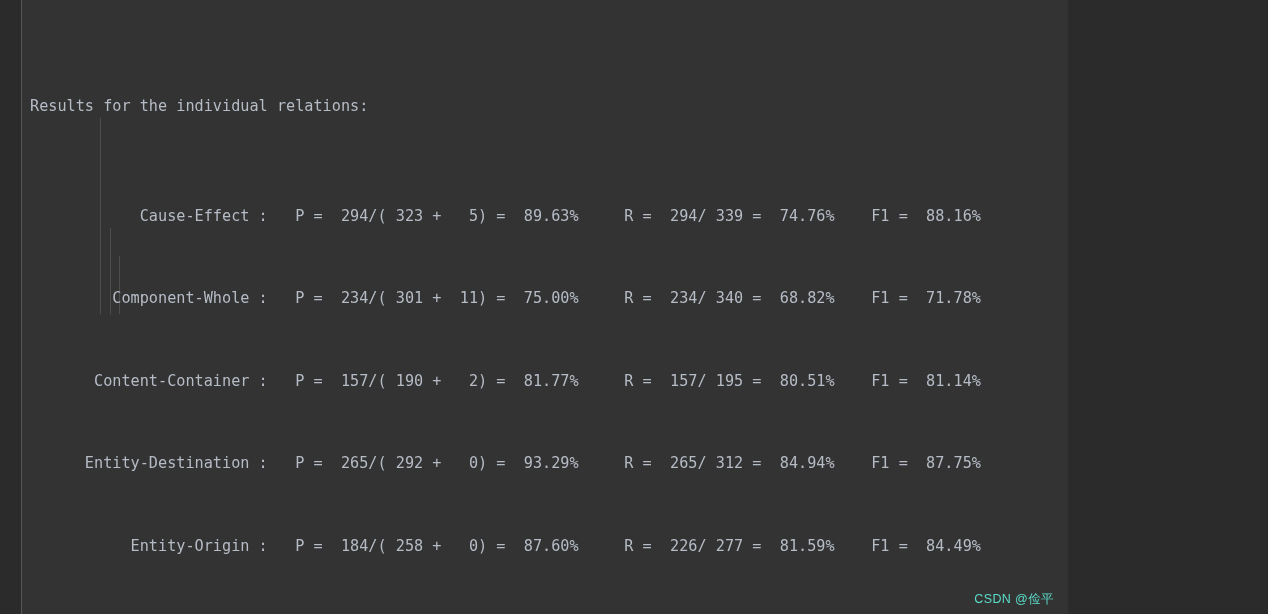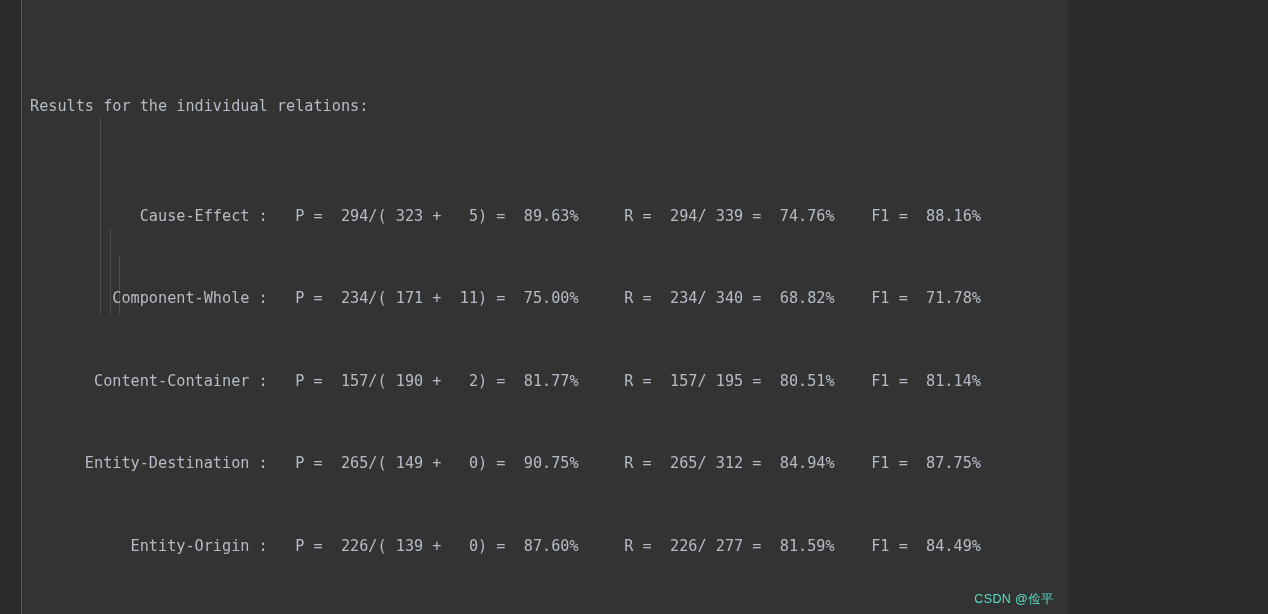--- a/index.html
+++ b/index.html
@@ -96,24 +96,24 @@
 
   <div class="indent-guide" style="left:100px; top:118px; height:196px;"></div>
   <div class="indent-guide" style="left:110px; top:228px; height:86px;"></div>
   <div class="indent-guide" style="left:119px; top:256px; height:58px;"></div>
 
   <div class="console-text">
 
     <div class="console-line">Results for the individual relations:</div>
 
     <div class="console-line">            Cause-Effect :   P =  294/( 323 +   5) =  89.63%     R =  294/ 339 =  74.76%    F1 =  88.16%</div>
-    <div class="console-line">         Component-Whole :   P =  234/( 171 +  11) =  75.00%     R =  234/ 340 =  68.82%    F1 =  71.78%</div>
+    <div class="console-line">         Component-Whole :   P =  234/( 301 +  11) =  75.00%     R =  234/ 340 =  68.82%    F1 =  71.78%</div>
     <div class="console-line">       Content-Container :   P =  157/( 190 +   2) =  81.77%     R =  157/ 195 =  80.51%    F1 =  81.14%</div>
-    <div class="console-line">      Entity-Destination :   P =  265/( 149 +   0) =  90.75%     R =  265/ 312 =  84.94%    F1 =  87.75%</div>
-    <div class="console-line">           Entity-Origin :   P =  226/( 139 +   0) =  87.60%     R =  226/ 277 =  81.59%    F1 =  84.49%</div>
+    <div class="console-line">      Entity-Destination :   P =  265/( 292 +   0) =  93.29%     R =  265/ 312 =  84.94%    F1 =  87.75%</div>
+    <div class="console-line">           Entity-Origin :   P =  184/( 258 +   0) =  87.60%     R =  226/ 277 =  81.59%    F1 =  84.49%</div>
     
     
     
     
     
 
     
 
     
     

